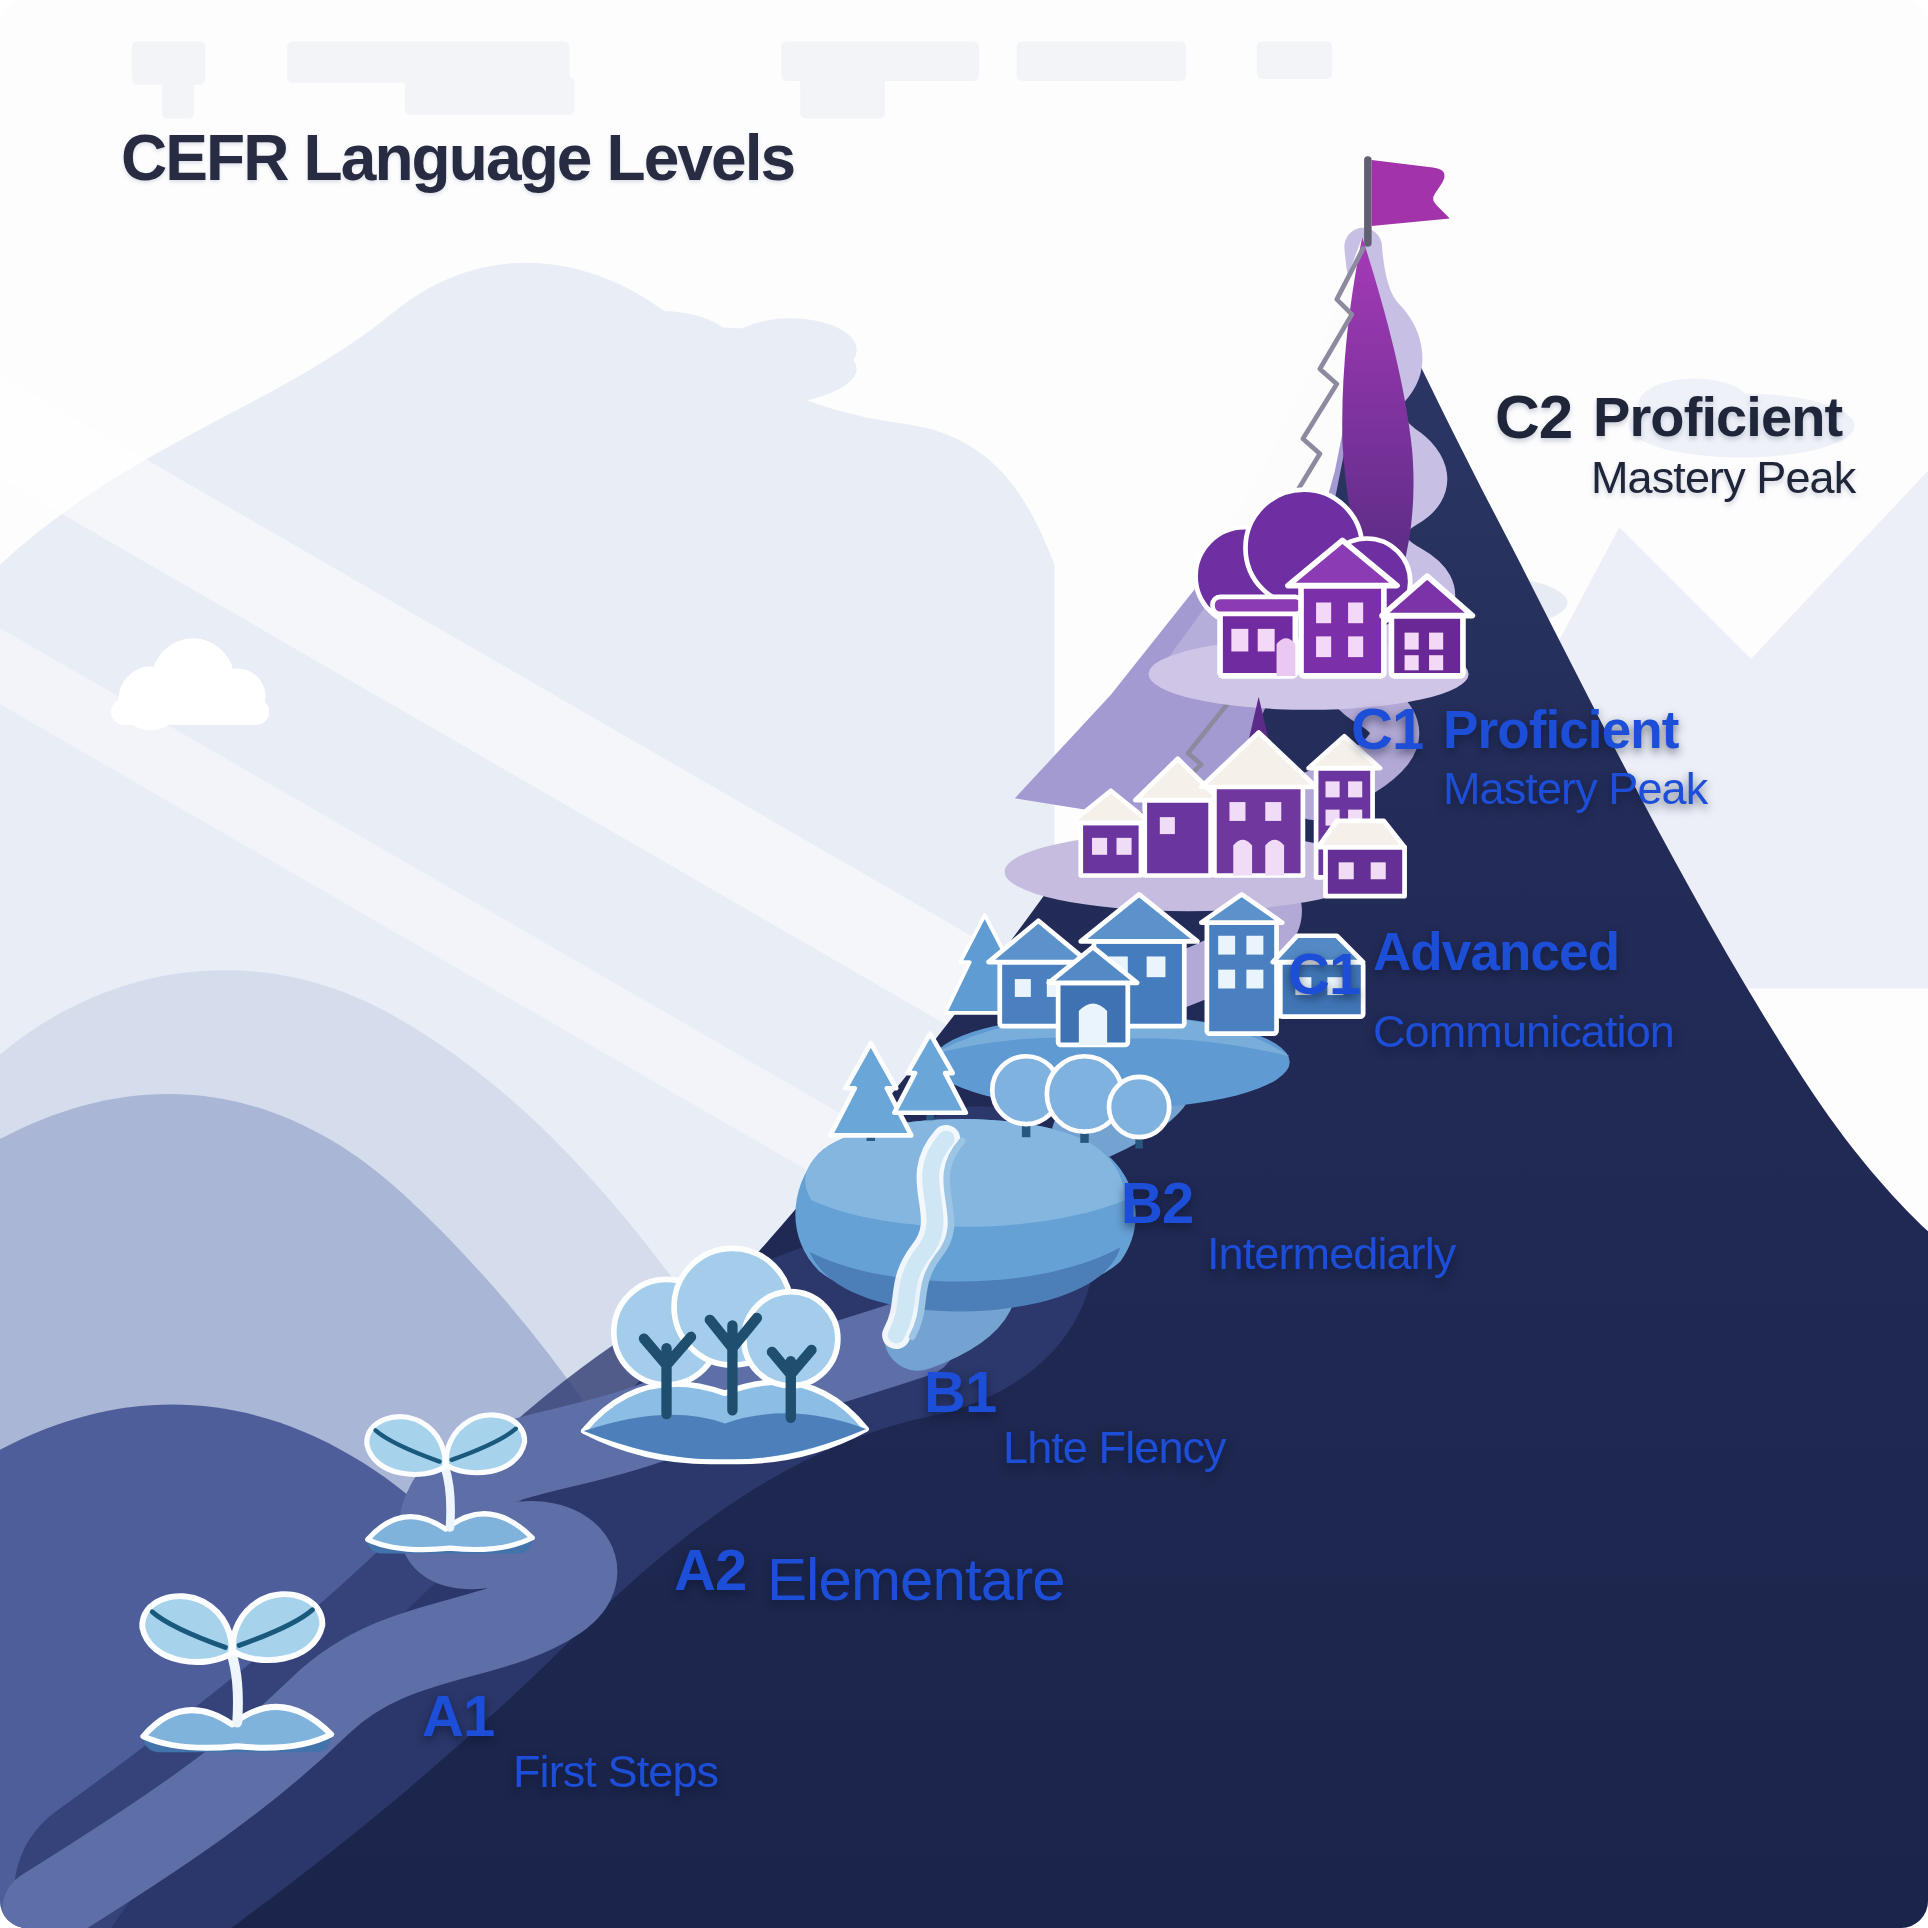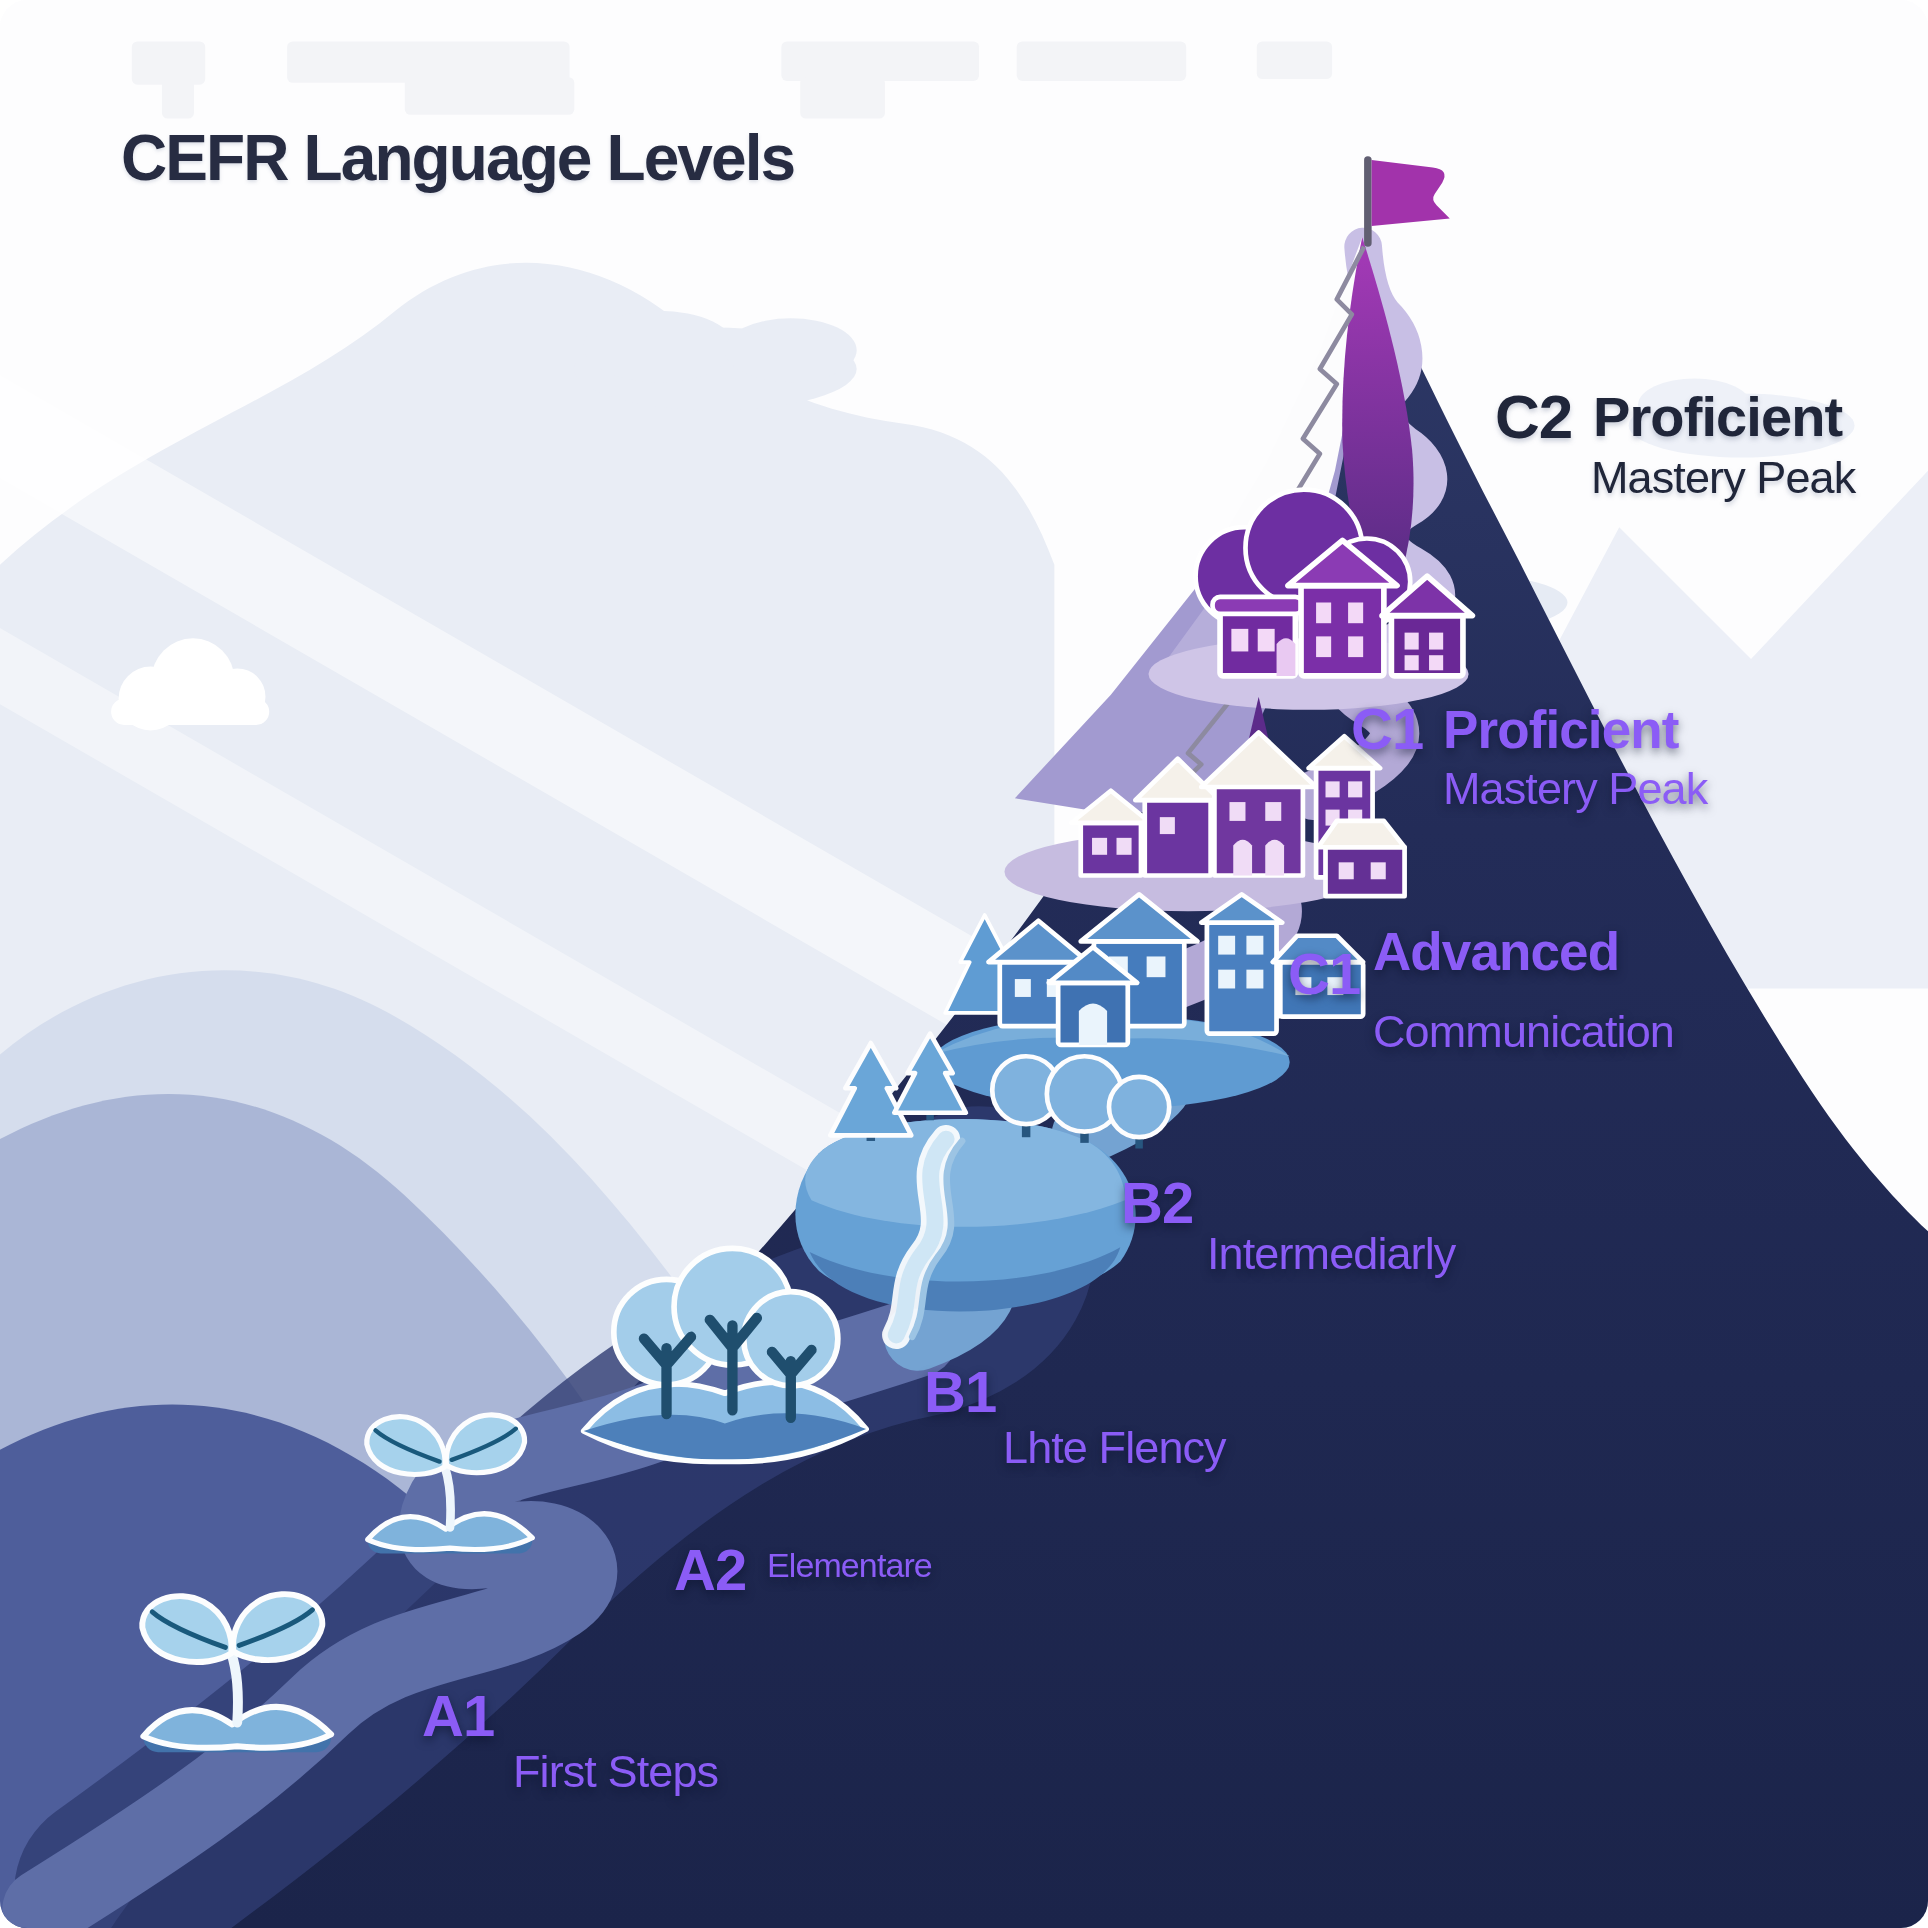--- a/index.html
+++ b/index.html
@@ -5,29 +5,29 @@
   html,body{margin:0;padding:0;background:#ffffff;}
   .stage{
     position:relative;width:1928px;height:1928px;overflow:hidden;
     background:#fdfdfe;font-family:"Liberation Sans", sans-serif;border-radius:27px;
   }
   .stage svg{position:absolute;left:0;top:0;}
   .label{position:absolute;white-space:nowrap;line-height:1.05;letter-spacing:-0.9px;}
   .code{font-weight:800;font-size:58px;}
   .name{font-weight:700;font-size:53px;}
   .sub{font-weight:400;font-size:45px;}
-  .white{color:#8b5cf6;text-shadow:0 3.8px 9.4px rgba(10,16,40,.55);}
+  .white{color:#1d4ed8;text-shadow:0 3.8px 9.4px rgba(10,16,40,.55);}
   .dark{color:#20263a;text-shadow:0 2.8px 5.6px rgba(110,120,150,.35);}
   .title{
     position:absolute;left:121px;top:121px;margin:0;
     font-size:64px;font-weight:800;letter-spacing:-1.9px;color:#272c42;
     text-shadow:0 1.9px 3.8px rgba(120,130,160,.25);
   }
   .medium{font-weight:600;}
-  .name-a2{font-weight:500;font-size:34px;}
+  .name-a2{font-weight:500;font-size:60px;}
 </style>
 </head>
 <body>
 
 <div class="stage">
 
 <svg width="1928" height="1928" viewBox="0 0 2048 2048">
   <defs>
     <linearGradient id="mtn" x1="0" y1="0" x2="0" y2="1">
       <stop offset="0" stop-color="#2e3967"></stop>

